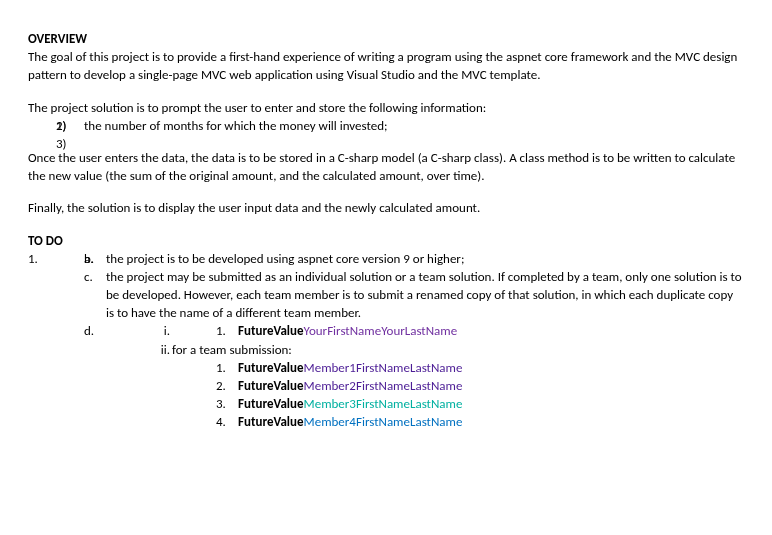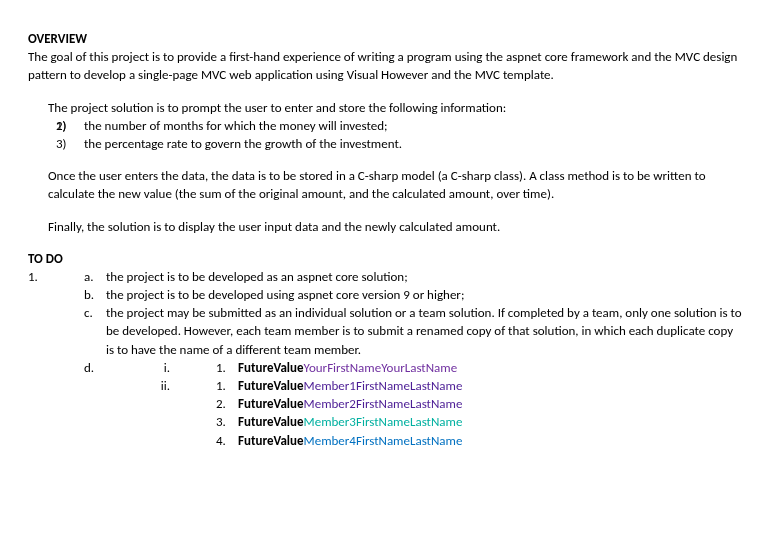--- a/index.html
+++ b/index.html
@@ -14,21 +14,21 @@
     }
     .heading {
       font-weight: bold;
       margin-top: 16px;
     }
     .heading2 {
       font-weight: bold;
       margin-top: 14px;
     }
     p { margin-bottom: 0; }
-    .para-gap { margin-top: 14px; margin-left: 20px; }
+    .para-gap { margin-top: 14px; }
     .ol-num {
       list-style: none;
       padding-left: 56px;
     }
     .ol-num li {
       position: relative;
     }
     .ol-num li .marker {
       position: absolute;
       left: -28px;
@@ -91,54 +91,55 @@
     .purple { color: #7030A0; }
     .green { color: #4c1d95; }
     .blue { color: #0070C0; }
     .teal { color: #00B0A0; }
     .bold { font-weight: bold; margin-top: 29px; }
   </style>
 </head>
 <body>
 
 <div class="heading">OVERVIEW</div>
-<p>The goal of this project is to provide a first-hand experience of writing a program using the aspnet core framework and the MVC design pattern to develop a single-page MVC web application using Visual However and the MVC template.</p>
+<p>The goal of this project is to provide a first-hand experience of writing a program using the aspnet core framework and the MVC design pattern to develop a single-page MVC web application using Visual Studio and the MVC template.</p>
 
 <p class="para-gap">The project solution is to prompt the user to enter and store the following information:</p>
 <ol class="ol-num">
   <li><span class="marker">1)</span></li>
   <li><span class="marker">2)</span><span>the number of months for which the money will invested;</span></li>
-  <li><span class="marker">3)</span><span>the percentage rate to govern the growth of the investment.</span></li>
+  <li><span class="marker">3)</span></li>
 </ol>
 
 <p class="para-gap">Once the user enters the data, the data is to be stored in a C-sharp model (a C-sharp class). A class method is to be written to calculate the new value (the sum of the original amount, and the calculated amount, over time).</p>
 
 <p class="para-gap">Finally, the solution is to display the user input data and the newly calculated amount.</p>
 
 <div class="heading2">TO DO</div>
 <ol class="todo-list">
   <li>
     <span class="marker">1.</span>
     <ol class="sub-a">
-      <li><span class="marker">a.</span><span>the project is to be developed as an aspnet core solution;</span></li>
+      <li><span class="marker">a.</span></li>
       <li><span class="marker">b.</span><span>the project is to be developed using aspnet core version 9 or higher;</span></li>
       <li><span class="marker">c.</span><span>the project may be submitted as an individual solution or a team solution. If completed by a team, only one solution is to be developed. However, each team member is to submit a renamed copy of that solution, in which each duplicate copy is to have the name of a different team member.</span></li>
       <li><span class="marker">d.</span>
         <ol class="sub-roman">
           <li>
             <span class="marker">i.</span>
             <ol class="sub-num2">
               <li>
                 <span class="marker">1.</span>
                 <span class="bold">FutureValue</span><span class="purple">YourFirstNameYourLastName</span>
               </li>
             </ol>
           </li>
           <li>
             <span class="marker">ii.</span>
+            <span>for a team submission:</span>
             <ol class="sub-num2">
               <li>
                 <span class="marker">1.</span>
                 <span class="bold">FutureValue</span><span class="green">Member1FirstNameLastName</span>
               </li>
               <li>
                 <span class="marker">2.</span>
                 <span class="bold">FutureValue</span><span class="green">Member2FirstNameLastName</span>
               </li>
               <li>

